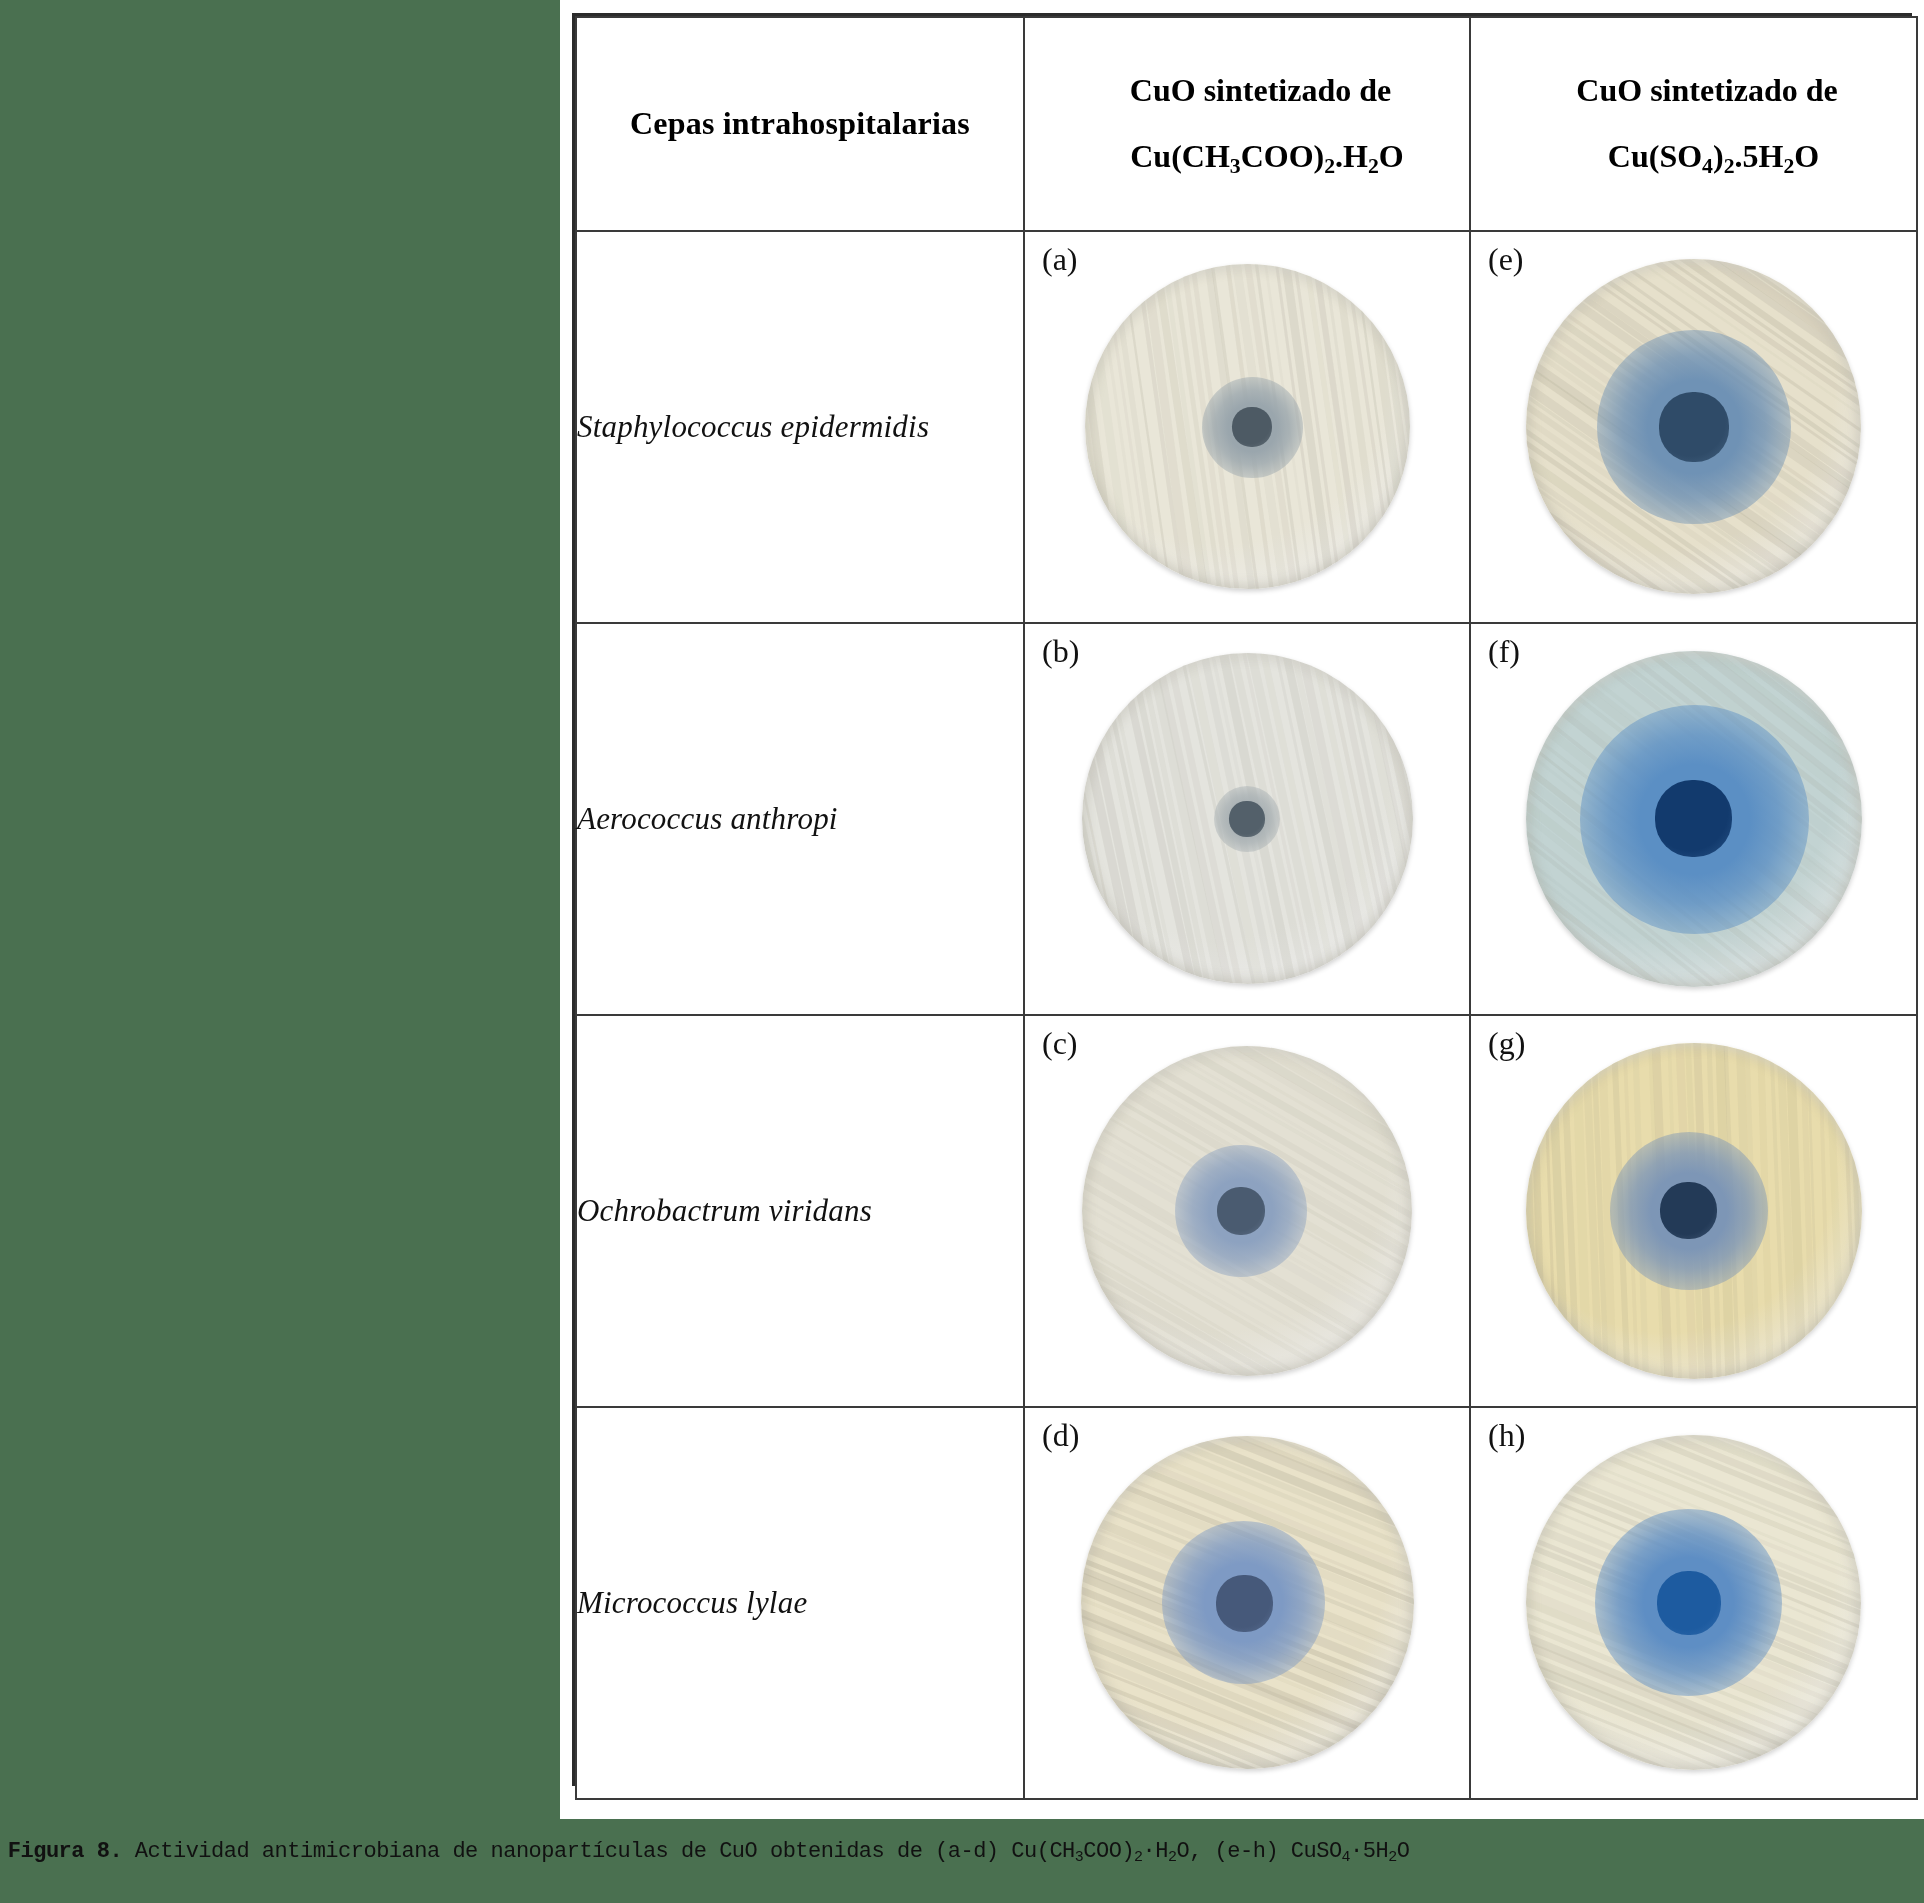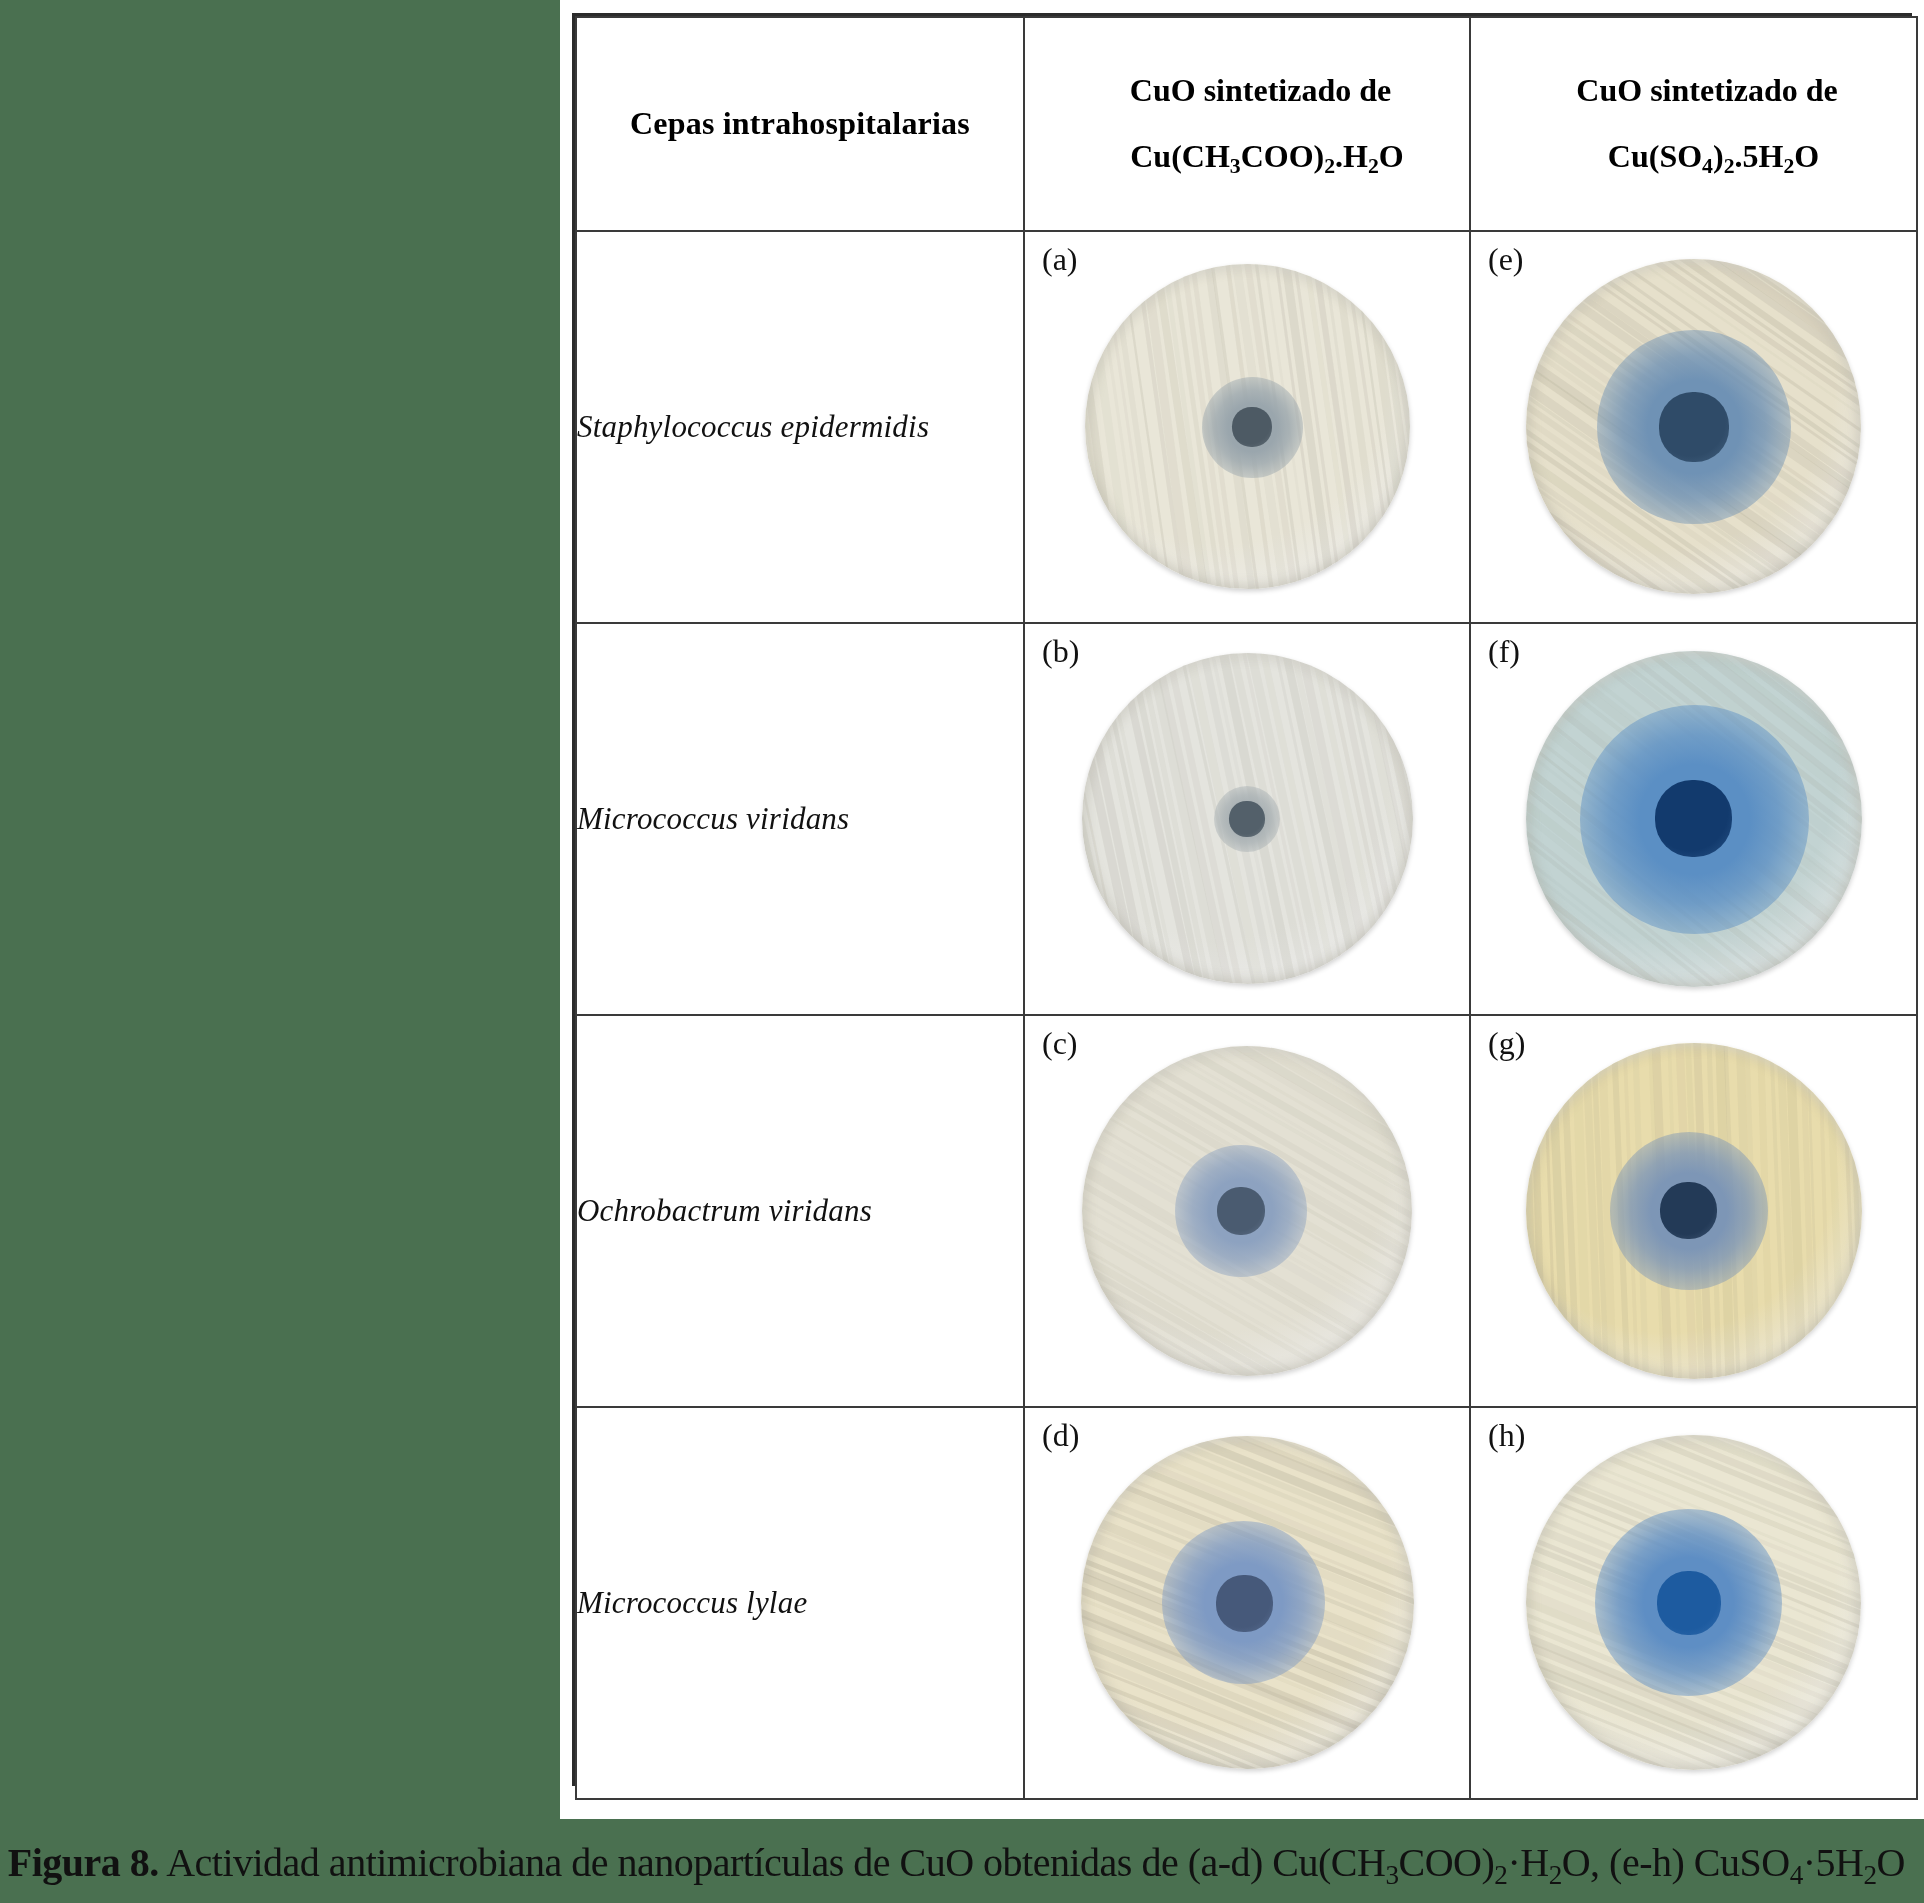--- a/index.html
+++ b/index.html
@@ -212,21 +212,21 @@
                   </svg></div>
     <div class="halo" style="width:194px;height:194px;left:calc(50% - 97px);top:calc(50% - 97px);
          background:radial-gradient(circle, #6f92b5 0%, #6f92b5 34%, #6f92b5cc 52%, #6f92b566 74%, #6f92b500 100%);"></div>
     <div class="core" style="width:70px;height:70px;left:calc(50% - 35px);top:calc(50% - 35px);
          background:radial-gradient(circle at 45% 42%, #2f4b68 0%, #2f4b68 62%, #2f4b68aa 100%);"></div>
   </div>
             </div>
           </td>
         </tr>
         <tr>
-          <td class="strain-cell">Micrococcus viridans</td>
+          <td class="strain-cell">Aerococcus anthropi</td>
           <td class="plate-cell">
             <span class="panel-label">(b)</span>
        <div class="dish-wrap">
   <div class="dish" style="width:331px;height:331px;background:radial-gradient(circle at 42% 36%, #e4e4de 0%, #e4e4de 58%, rgba(0,0,0,.07) 92%, rgba(90,85,70,.22) 100%);">
     <div class="streaks"><svg viewBox="0 0 100 100" preserveAspectRatio="none" width="100%" height="100%" style="transform:rotate(78deg);">
                     <line x1="10.07420267489712" y1="0.07990226337448555" x2="98.88242455418381" y2="0.29656378600823036" stroke="#7e7a68" stroke-opacity="0.131" stroke-width="1.27"></line>
                     <line x1="12.194007201646091" y1="1.5000550187869028" x2="94.58052126200275" y2="1.7169325908033637" stroke="#7e7a68" stroke-opacity="0.181" stroke-width="1.90"></line>
                     <line x1="12.628626543209876" y1="4.618355922347468" x2="98.18602537722909" y2="4.424338432635534" stroke="#7e7a68" stroke-opacity="0.197" stroke-width="1.02"></line>
                     <line x1="2.044727366255144" y1="7.101471640722848" x2="91.03227023319616" y2="7.685447978171408" stroke="#7e7a68" stroke-opacity="0.081" stroke-width="0.62"></line>
                     <line x1="13.10897633744856" y1="8.01606884057971" x2="96.4525891632373" y2="8.566927894077653" stroke="#7e7a68" stroke-opacity="0.175" stroke-width="1.21"></line>
@@ -579,18 +579,18 @@
          background:radial-gradient(circle at 45% 42%, #1d5ba0 0%, #1d5ba0 62%, #1d5ba0aa 100%);"></div>
   </div>
             </div>
           </td>
         </tr>
       </tbody>
   </table>
 </div>
 
 <div style="position:absolute;left:0;top:1819px;width:1925px;height:85px;background:#4a7050;">
-  <div style="position:absolute;left:7.8px;top:20px;width:1907px;font-family:Liberation Serif, serif;
-              font-size:40px;color:#111;white-space:nowrap;letter-spacing:-0.5px;">
+  <div style="position:absolute;left:7.8px;top:20px;width:1907px;font-family:Liberation Mono, monospace;
+              font-size:22px;color:#111;white-space:nowrap;letter-spacing:-0.5px;">
     <b>Figura 8.</b><span> Actividad antimicrobiana de nanopartículas de CuO obtenidas de (a-d) Cu(CH<sub>3</sub>COO)<sub>2</sub>·H<sub>2</sub>O, (e-h) CuSO<sub>4</sub>·5H<sub>2</sub>O</span>
   </div>
 </div>
 
 
 </body></html>

